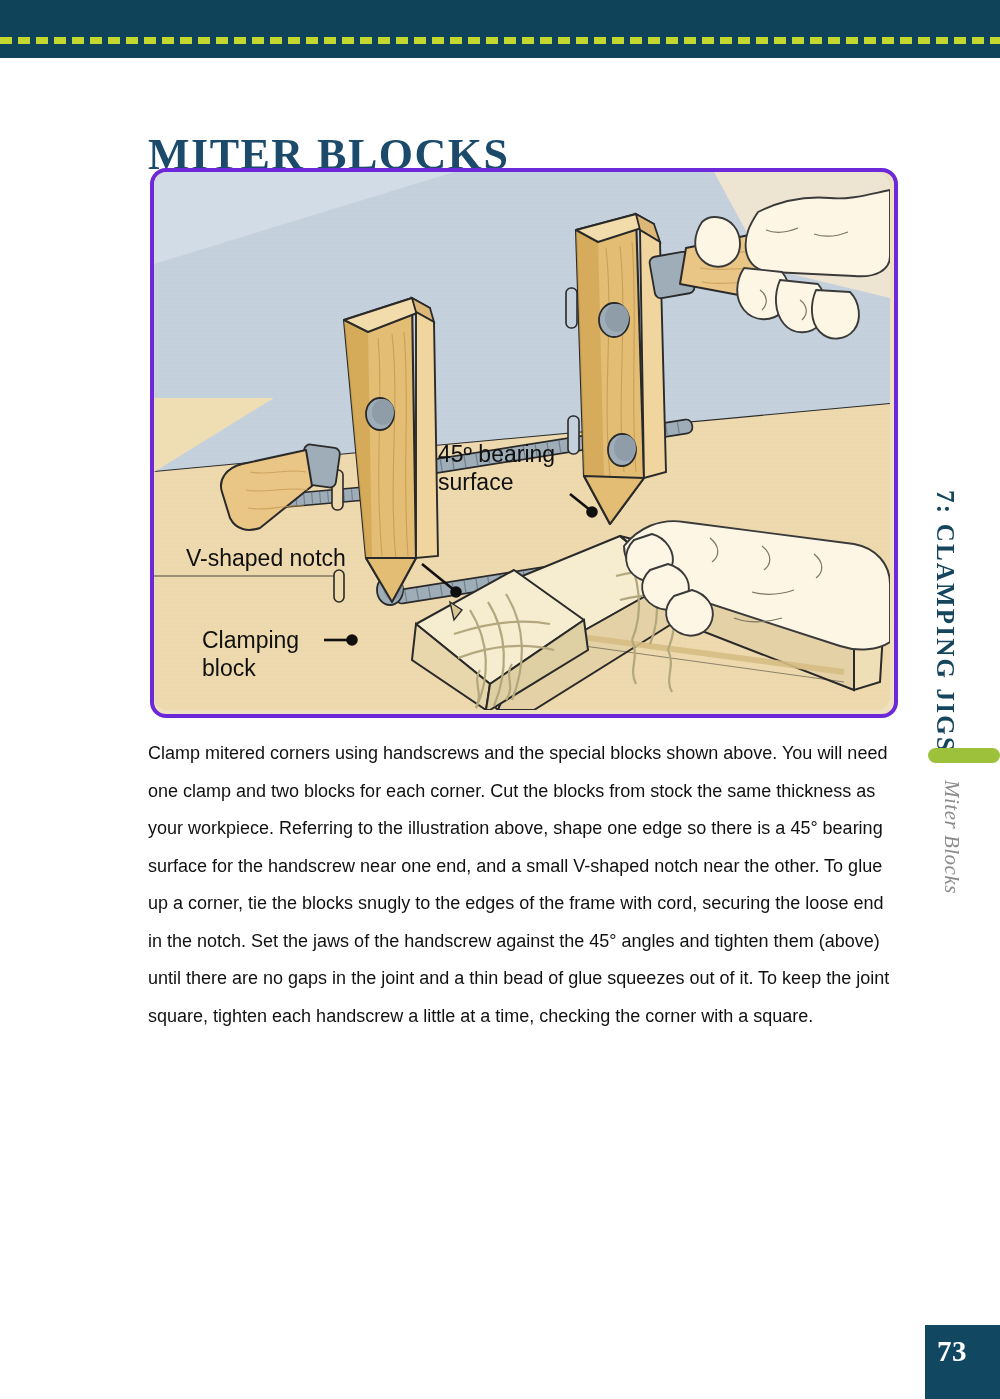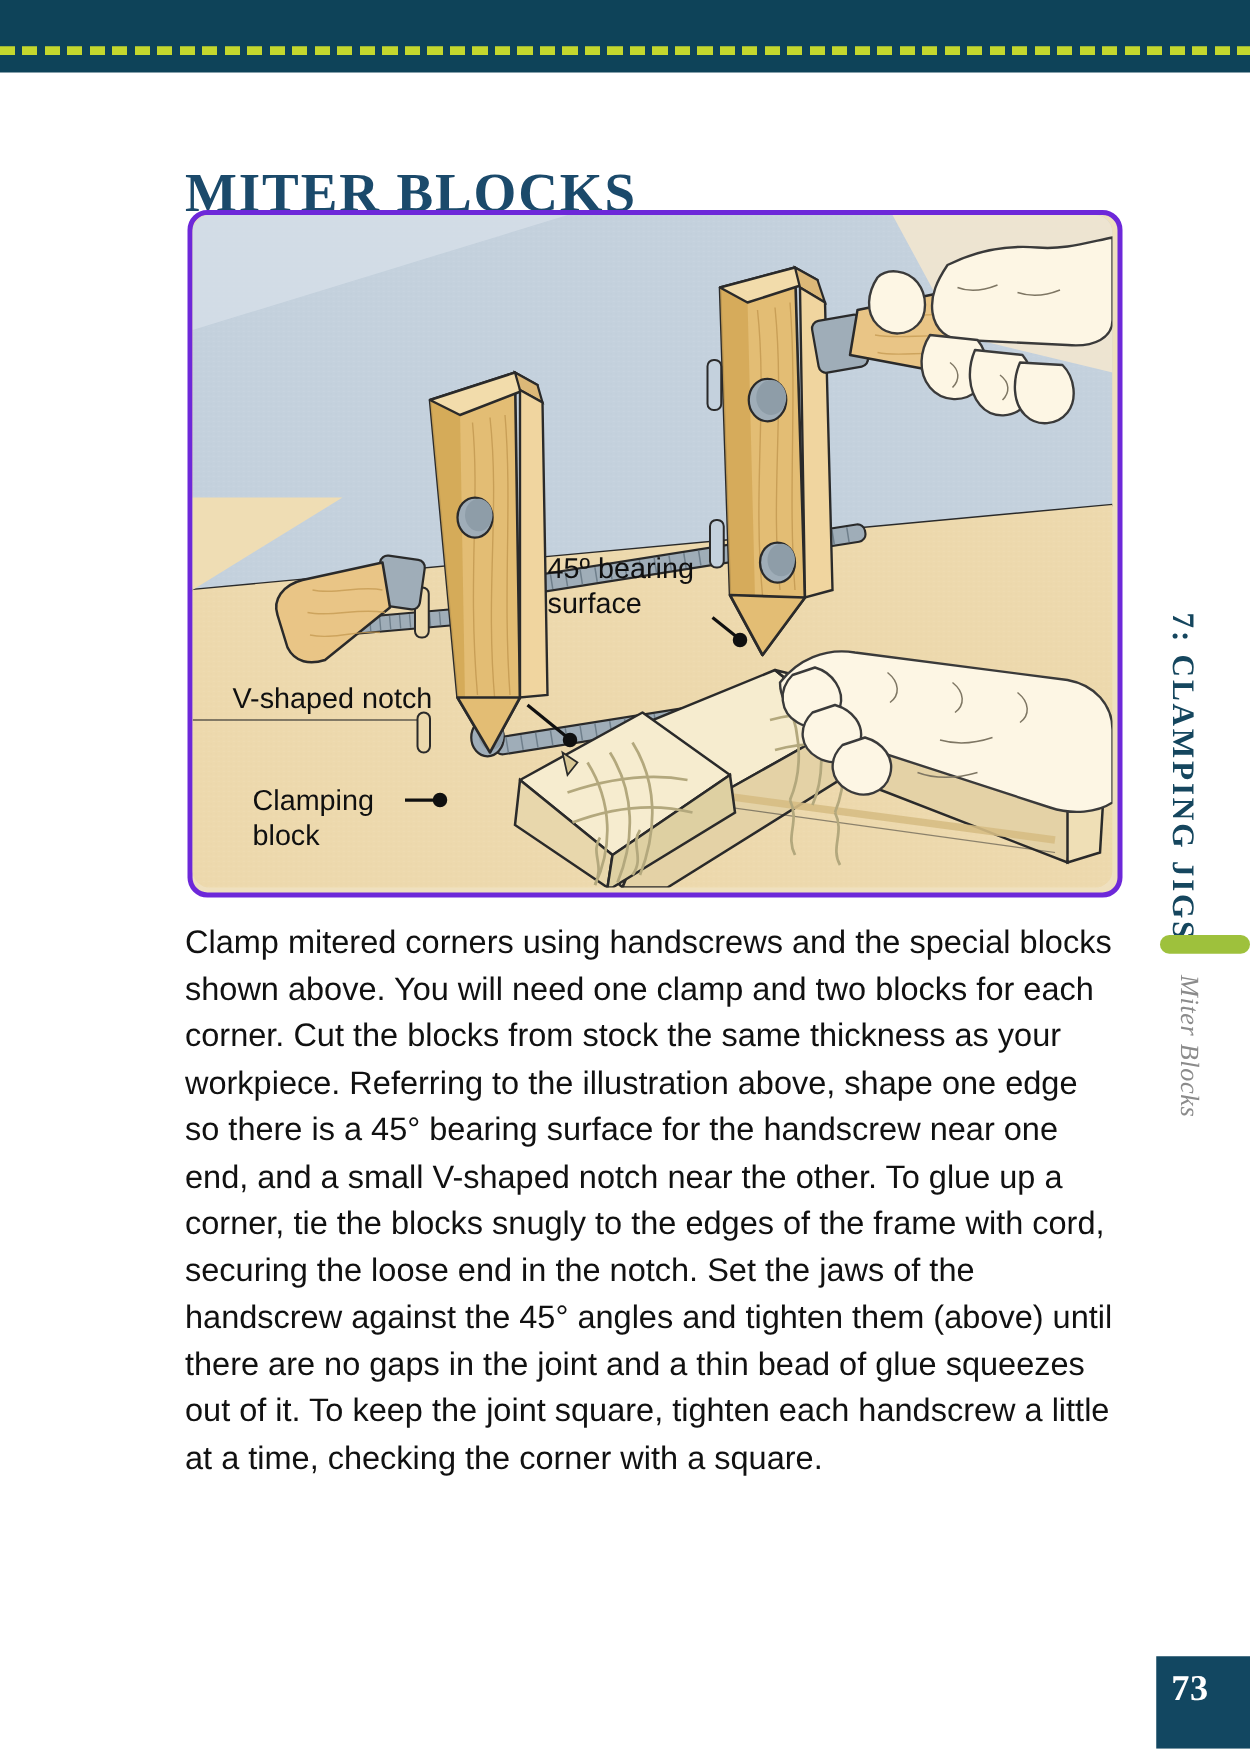--- a/index.html
+++ b/index.html
@@ -38,21 +38,21 @@
     border:4px solid #6d28d9;
     border-radius:16px;
     overflow:hidden;
     background:#efe0bf;
   }
   .illus-wrap svg{display:block;}
   
   .body-copy{
     position:absolute;left:148px;top:735px;
     width:742px;
-    font-size:26px;
+    font-size:18px;
     line-height:37.5px;
     color:#111111;
     text-align:left;
   }
   .body-copy p{margin:0;}
   
   .side-tab{
     position:absolute;left:925px;top:450px;
     width:60px;height:520px;
   }

